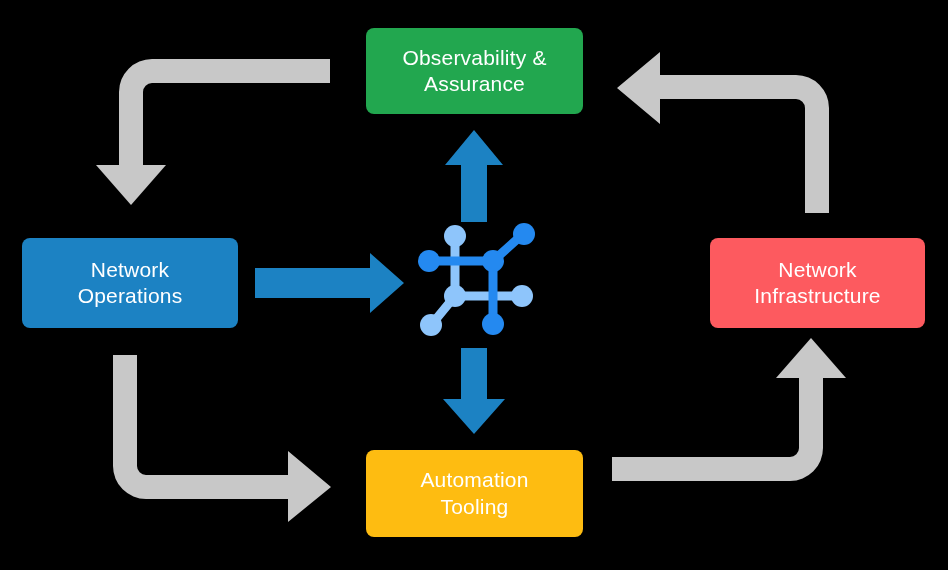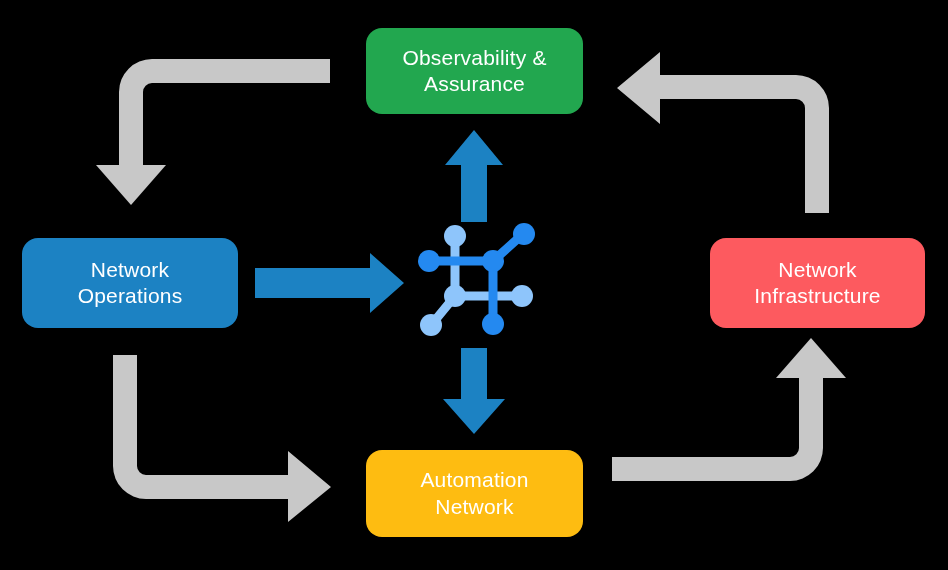--- a/index.html
+++ b/index.html
@@ -24,21 +24,21 @@
     top: 0;
     width: 948px;
     height: 570px;
   }
   .node-box {
     position: absolute;
     display: flex;
     align-items: center;
     justify-content: center;
     text-align: center;
-    border-radius: 16px;
+    border-radius: 8px;
     color: #ffffff;
     font-size: 21px;
     line-height: 1.25;
     font-weight: 400;
     letter-spacing: 0.2px;
     box-sizing: border-box;
     padding: 0 10px;
     z-index: 5;
   }
   #box-observability {
@@ -144,16 +144,16 @@
 Operations</span>
   </div>
 
   <div class="node-box" id="box-infrastructure" style="background:#FD5A5F">
     <span class="box-label">Network
 Infrastructure</span>
   </div>
 
   <div class="node-box" id="box-automation" style="background:#FEBC11">
     <span class="box-label">Automation
-Network</span>
+Tooling</span>
   </div>
 
 </div>
 
 </body></html>

